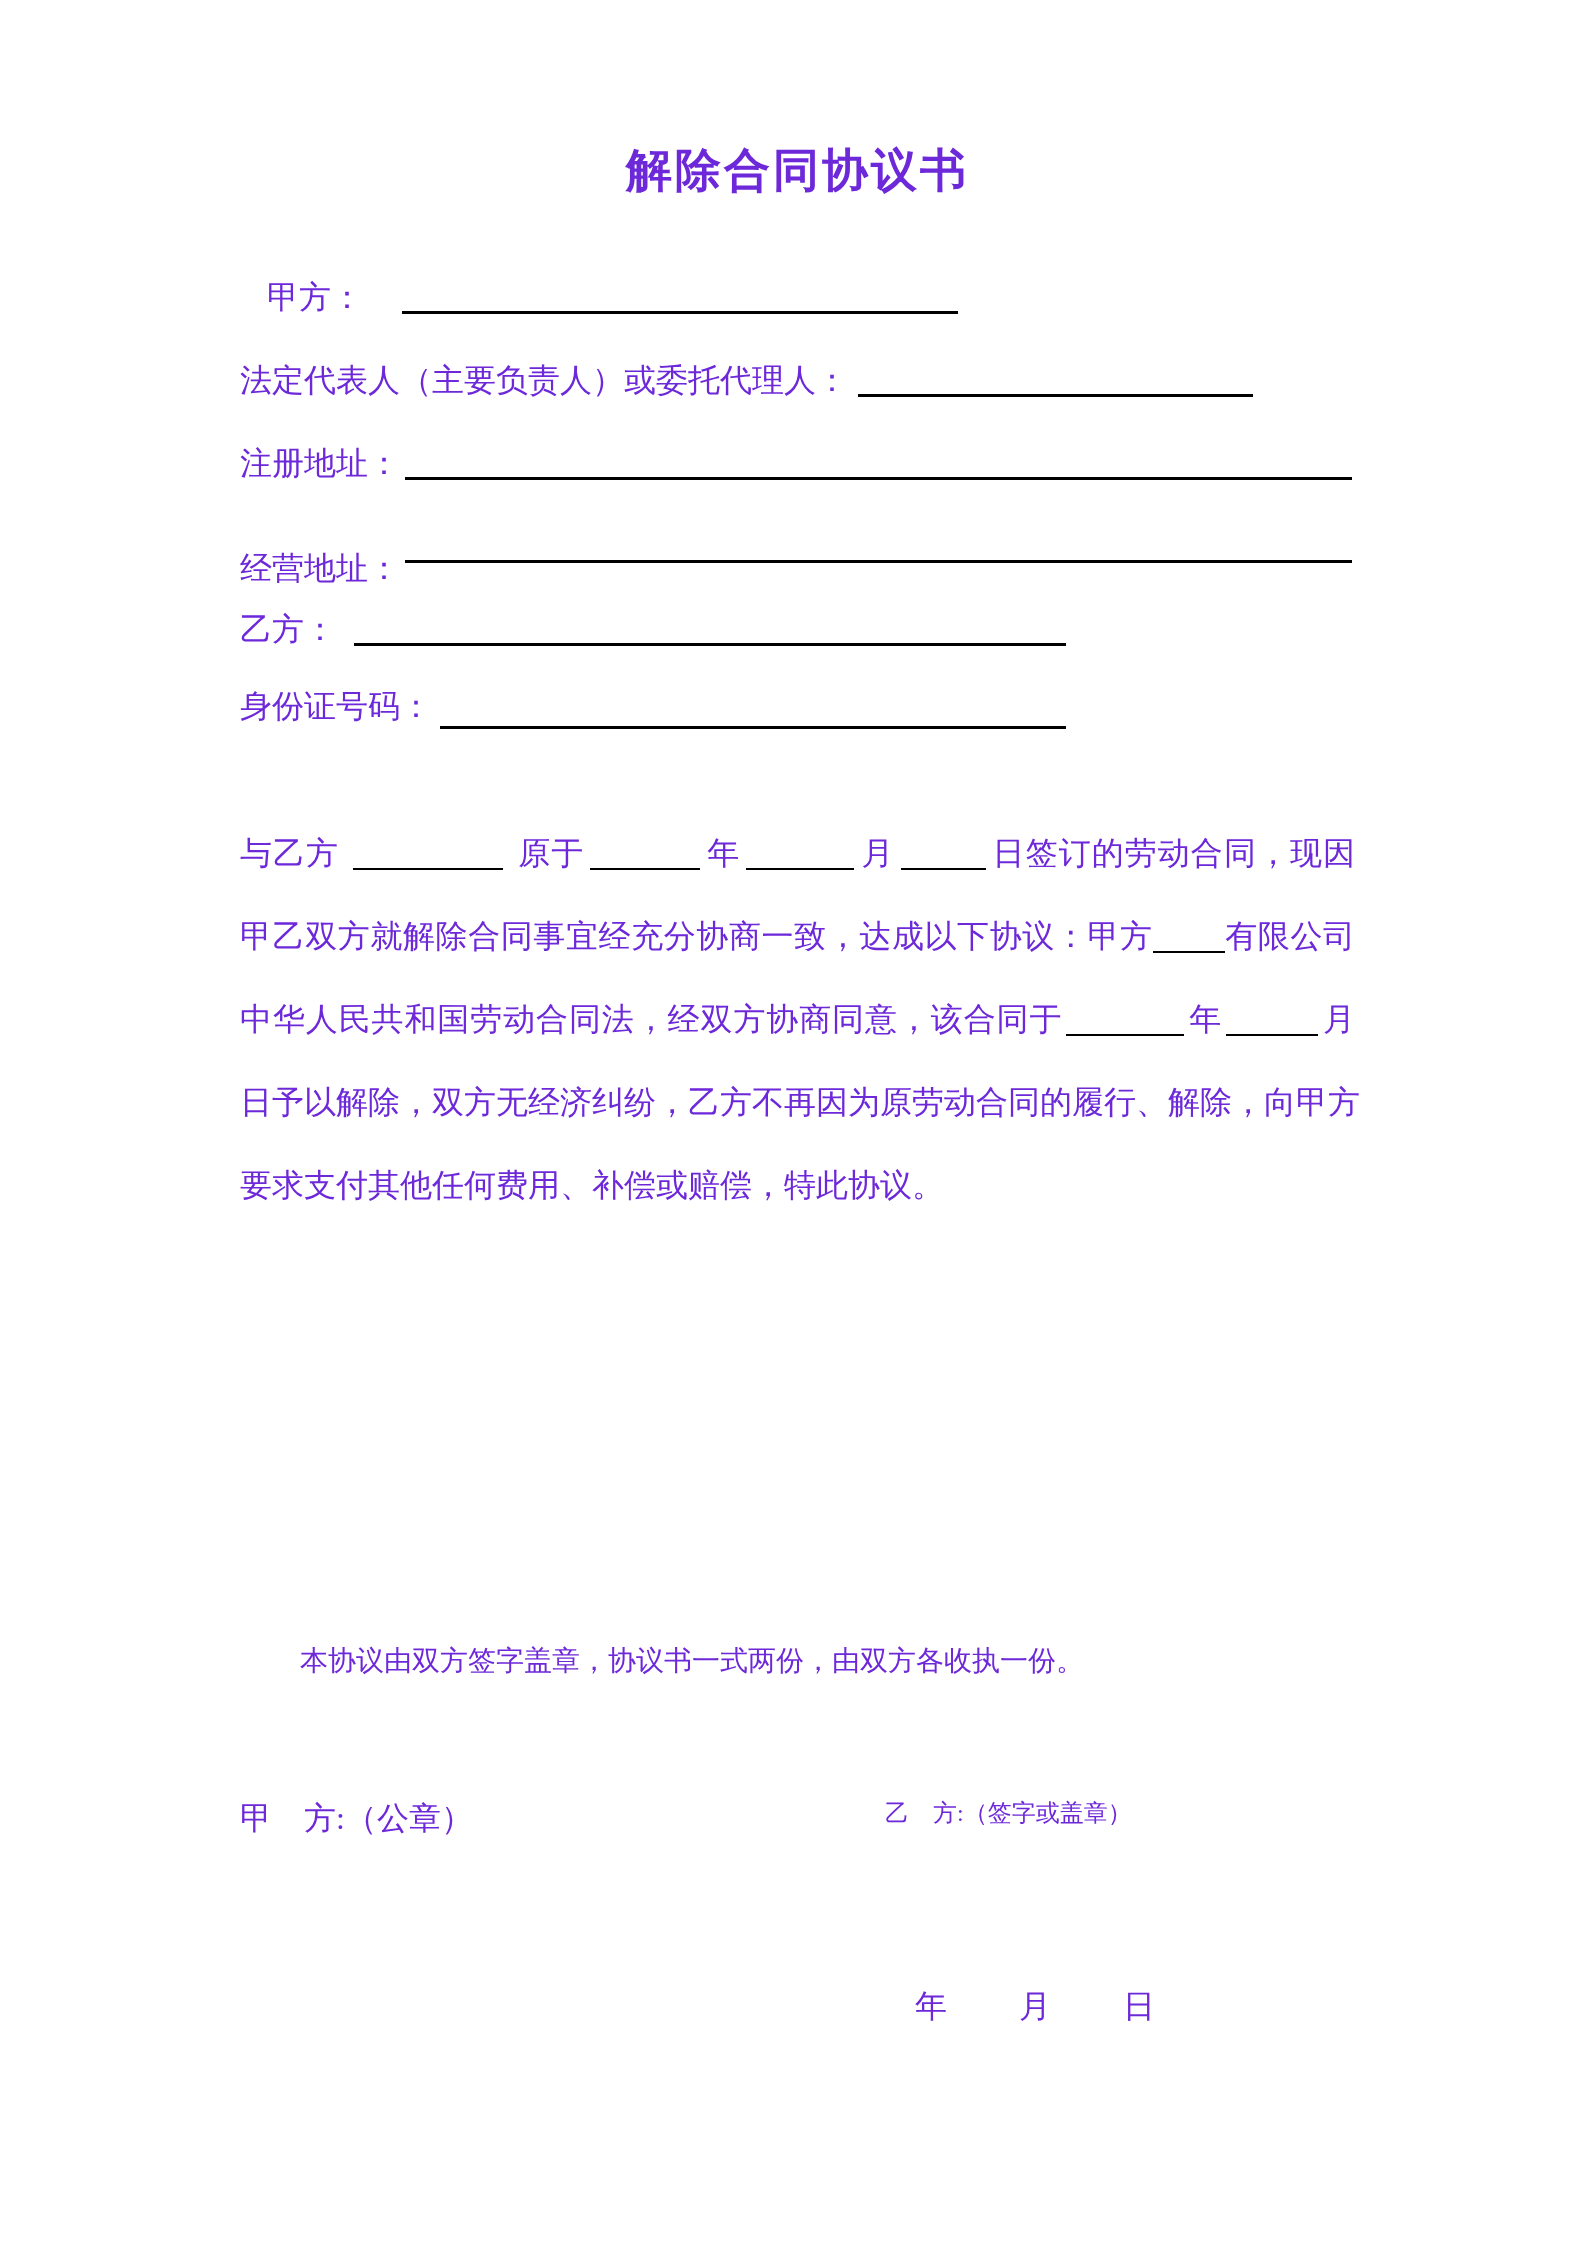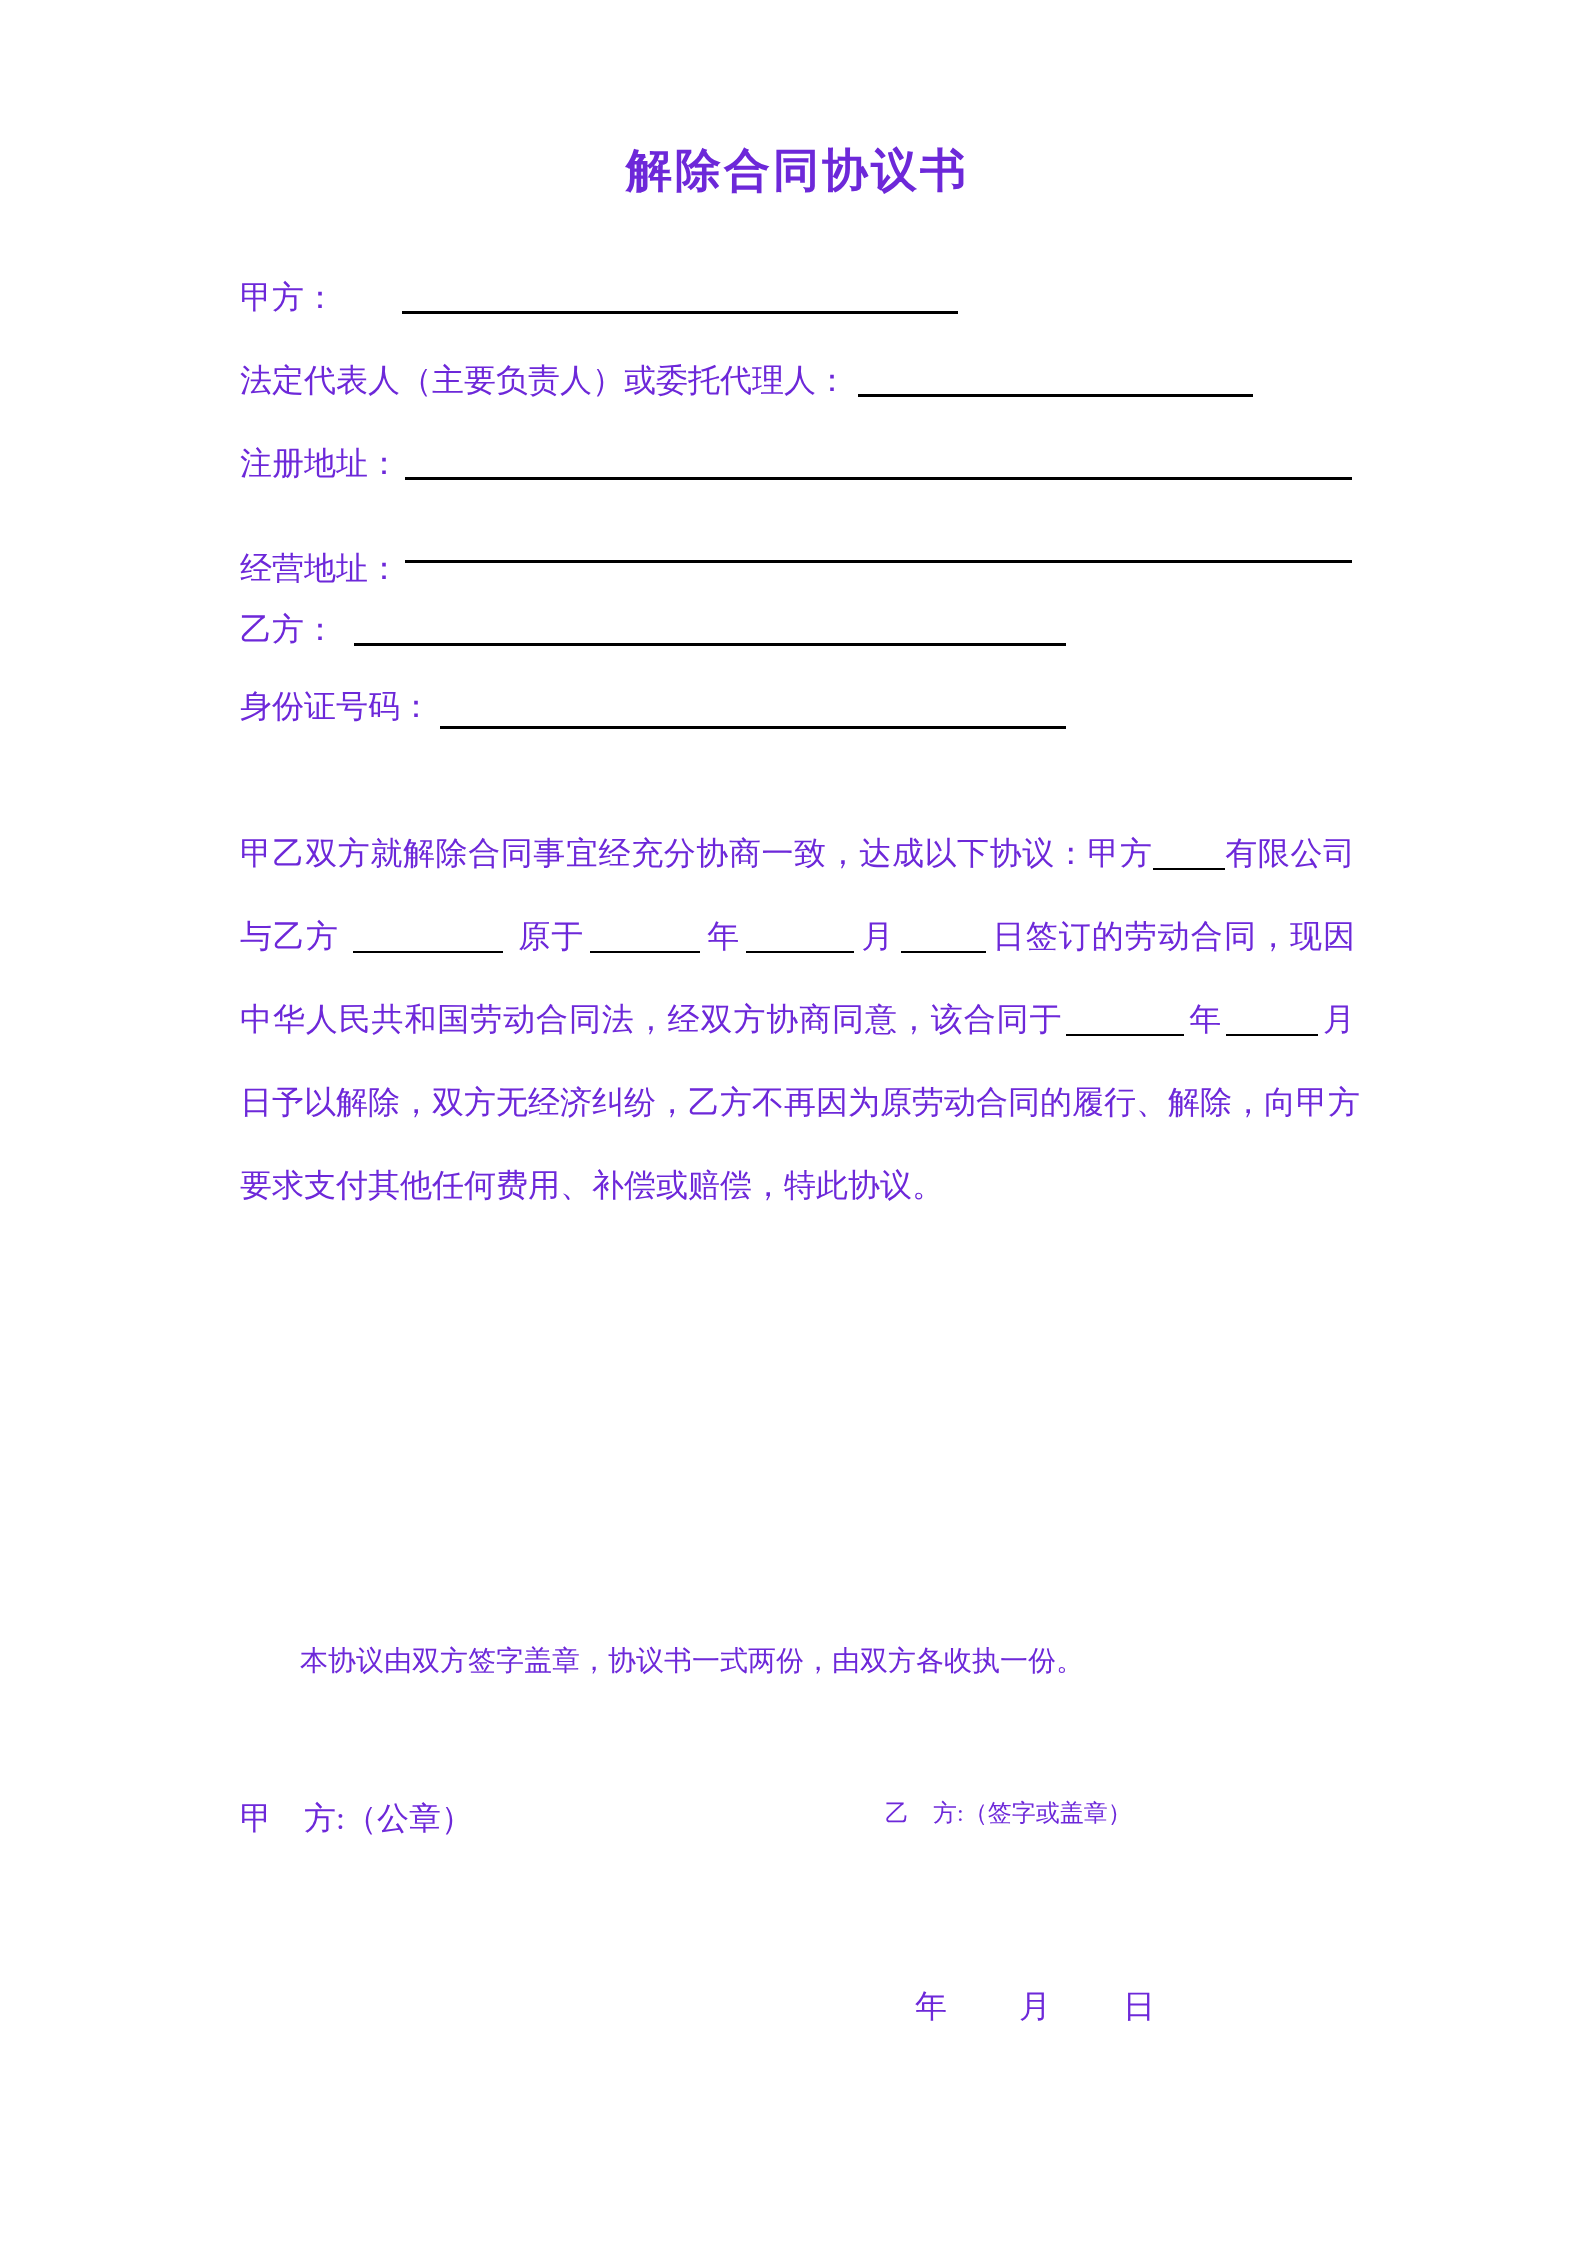--- a/index.html
+++ b/index.html
@@ -32,21 +32,21 @@
     left: 240px;
     font-size: 32px;
     white-space: nowrap;
   }
   .uline {
     position: absolute;
     height: 0;
     border-bottom: 3px solid #000000;
   }
   
-  .fr1 { top: 276px; }  .ul1 { top: 311px; left: 402px;  width: 556px; }
+  .fr1 { top: 276px; margin-left: 27px; }  .ul1 { top: 311px; left: 402px;  width: 556px; }
   .fr2 { top: 359px; }  .ul2 { top: 394px; left: 858px;  width: 395px; }
   .fr3 { top: 442px; }  .ul3 { top: 477px; left: 405px;  width: 947px; }
   .fr4 { top: 547px; }  .ul4 { top: 560px; left: 405px;  width: 947px; }
   .fr5 { top: 608px; }  .ul5 { top: 643px; left: 354px;  width: 712px; }
   .fr6 { top: 685px; }  .ul6 { top: 726px; left: 440px;  width: 626px; }
 
   .agreement {
     position: absolute;
     left: 240px;
     top: 812px;
@@ -133,24 +133,24 @@
   <div class="uline ul4"></div>
 
   <div class="flabel fr5">乙方：</div>
   <div class="uline ul5"></div>
 
   <div class="flabel fr6">身份证号码：</div>
   <div class="uline ul6"></div>
 
   <div class="agreement">
     <div class="pline">
-      <span>甲乙双方就解除合同事宜经充分协商一致，达成以下协议：甲方</span><span class="blank b72"></span><span>有限公司</span>
+      <span>与乙方</span><span class="blank b150"></span><span>原于</span><span class="blank b110"></span><span>年</span><span class="blank b108"></span><span>月</span><span class="blank b85"></span><span>日签订的劳动合同，现因</span>
     </div>
     <div class="pline">
-      <span>与乙方</span><span class="blank b150"></span><span>原于</span><span class="blank b110"></span><span>年</span><span class="blank b108"></span><span>月</span><span class="blank b85"></span><span>日签订的劳动合同，现因</span>
+      <span>甲乙双方就解除合同事宜经充分协商一致，达成以下协议：甲方</span><span class="blank b72"></span><span>有限公司</span>
     </div>
     <div class="pline">
       <span>中华人民共和国劳动合同法，经双方协商同意，该合同于</span><span class="blank b118"></span><span>年</span><span class="blank b92"></span><span>月</span>
     </div>
     <div class="pline">
       <span>日予以解除，双方无经济纠纷，乙方不再因为原劳动合同的履行、解除，向甲方</span>
     </div>
     <div class="pline last">
       <span>要求支付其他任何费用、补偿或赔偿，特此协议。</span>
     </div>

